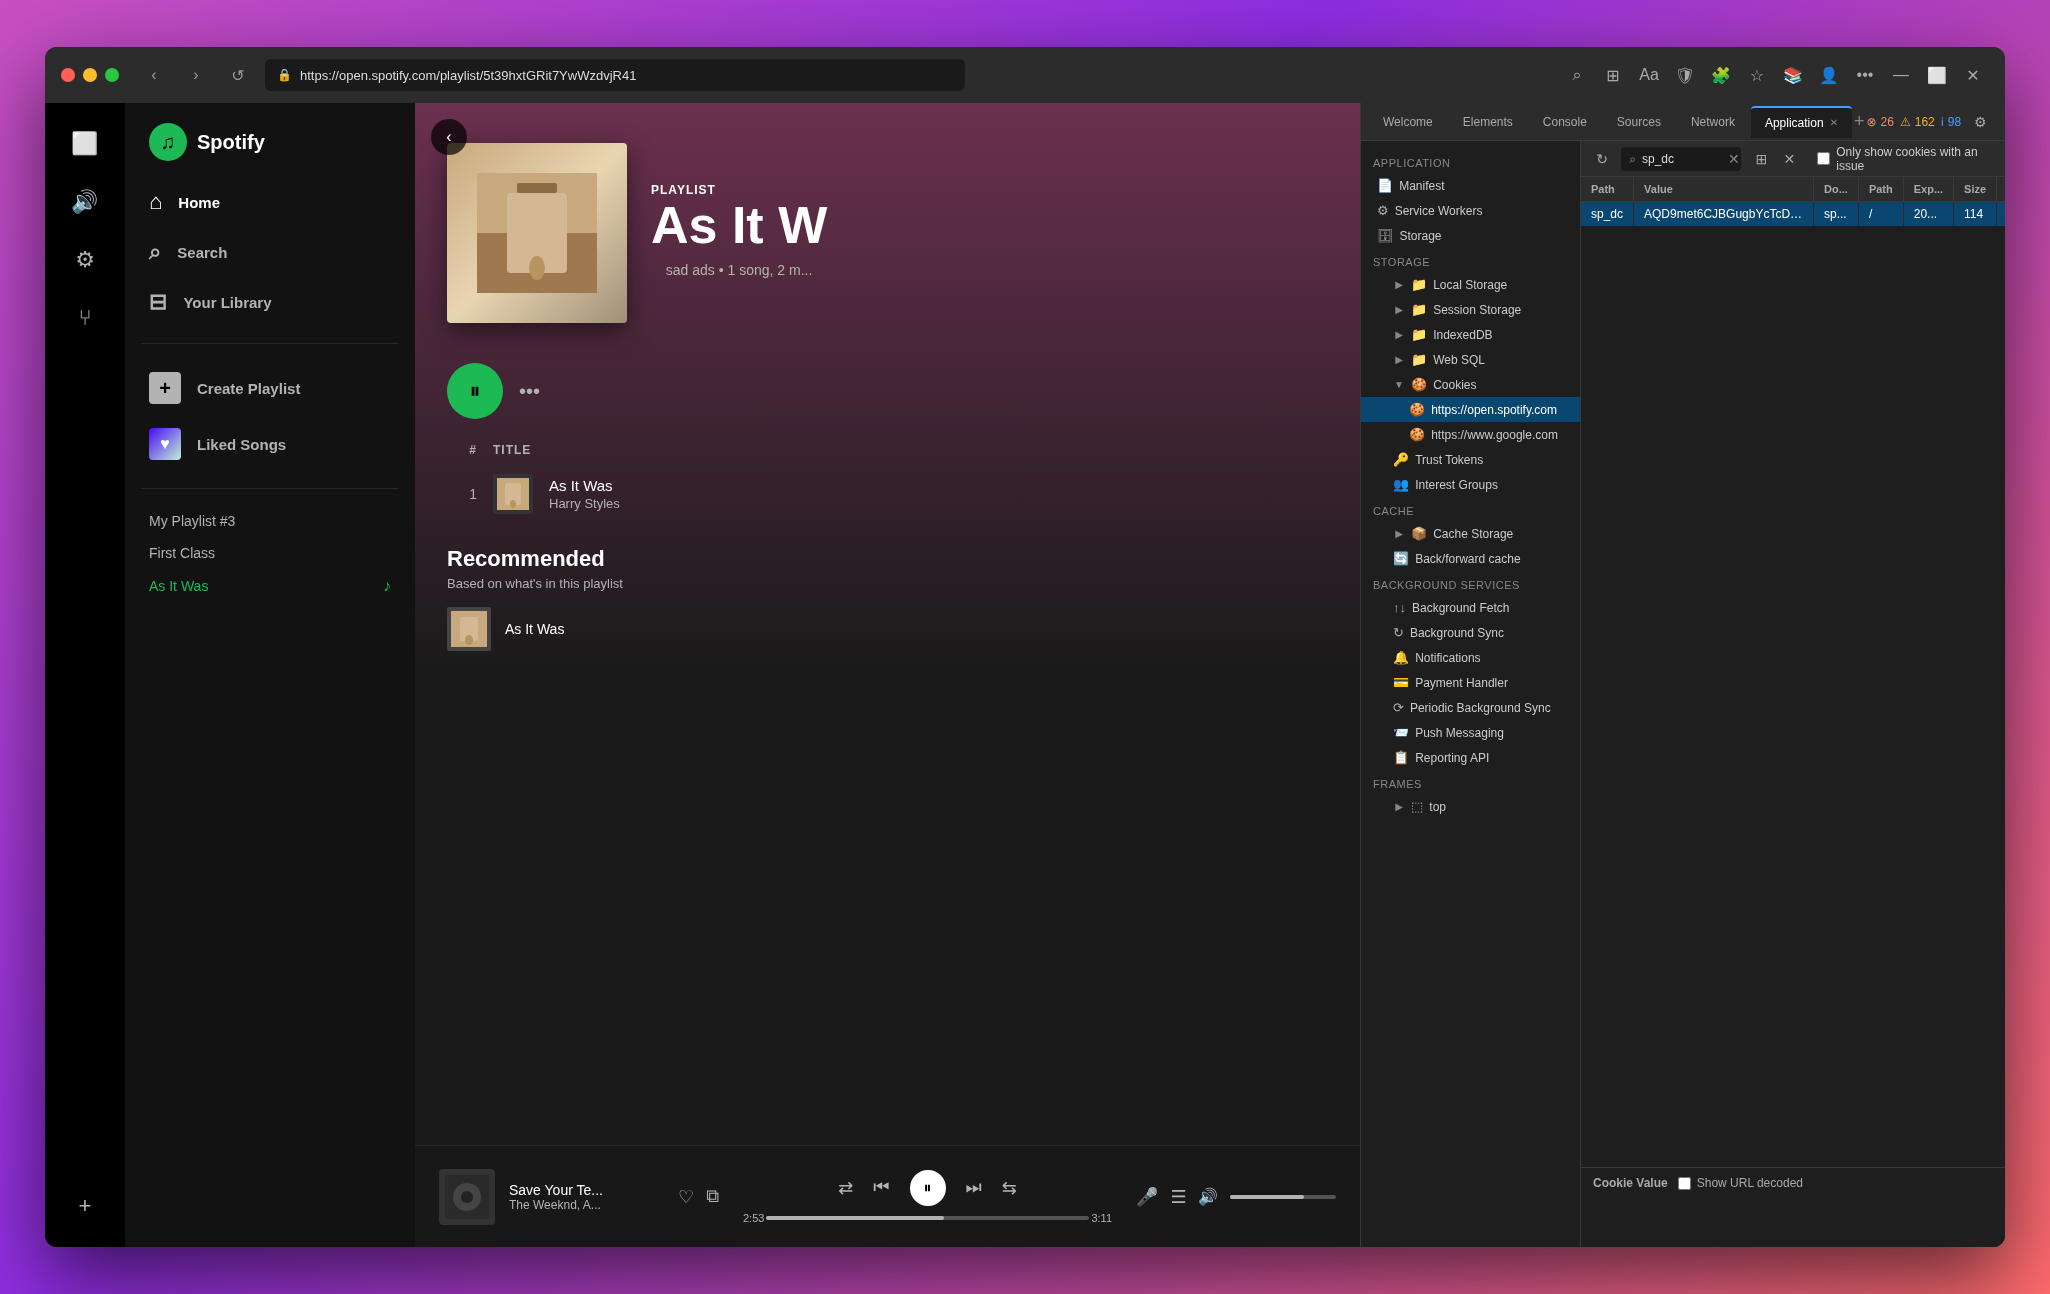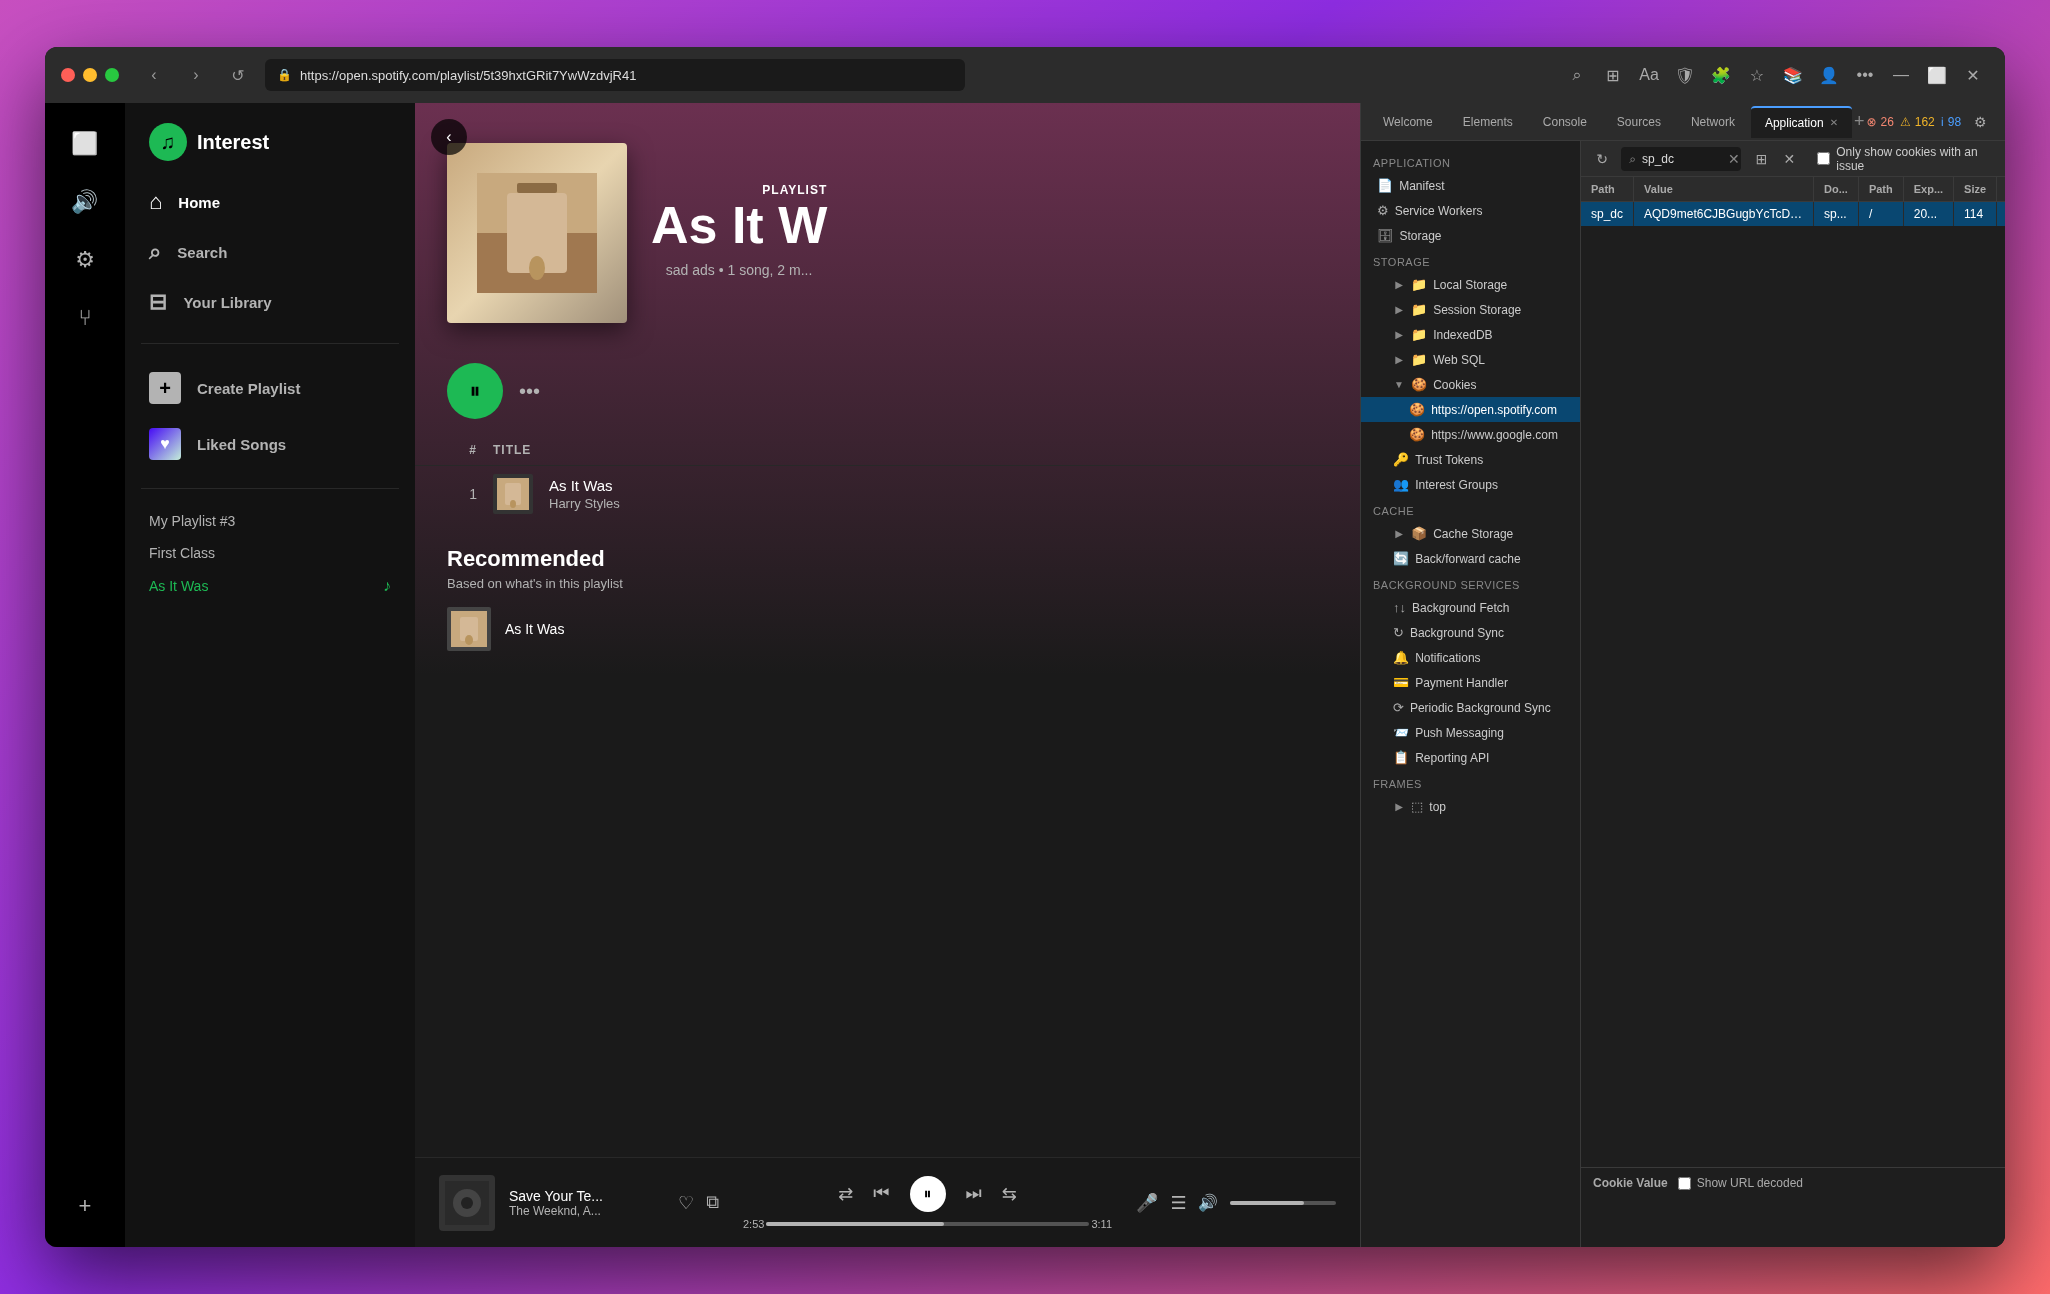--- a/index.html
+++ b/index.html
@@ -298,21 +298,20 @@
     }
     .playlist-info {
       padding-top: 40px;
     }
     .playlist-type {
       color: #fff;
       font-size: 12px;
       font-weight: 600;
       letter-spacing: 1px;
       text-transform: uppercase;
-      text-align: right;
     }
     .playlist-title {
       color: #fff;
       font-size: 52px;
       font-weight: 900;
       line-height: 1.1;
     }
     .playlist-meta {
       color: #b3b3b3;
       font-size: 14px;
@@ -395,21 +394,21 @@
       font-weight: 700;
       margin-bottom: 4px;
     }
     .recommended-subtitle {
       color: #b3b3b3;
       font-size: 13px;
     }
 
     
     .player-bar {
-      height: 90px;
+      height: 102px;
       background: #181818;
       border-top: 1px solid #282828;
       display: flex;
       align-items: center;
       padding: 0 24px;
       gap: 24px;
       flex-shrink: 0;
     }
     .now-playing {
       display: flex;
@@ -823,21 +822,21 @@
       <div class="sidebar-icon">🔊</div>
       <div class="sidebar-icon">⚙</div>
       <div class="sidebar-icon">⑂</div>
       <div style="margin-top: auto;" class="sidebar-icon">+</div>
     </div>
 
     <div class="spotify-left">
       <div class="spotify-logo-area">
         <div class="spotify-logo">
           <div class="spotify-logo-icon">♫</div>
-          <span class="spotify-logo-text">Interest</span>
+          <span class="spotify-logo-text">Spotify</span>
         </div>
       </div>
 
       <div class="nav-items">
         <div class="nav-item active">
           <span class="nav-item-icon">⌂</span>
           <span>Home</span>
         </div>
         <div class="nav-item">
           <span class="nav-item-icon">⌕</span>

